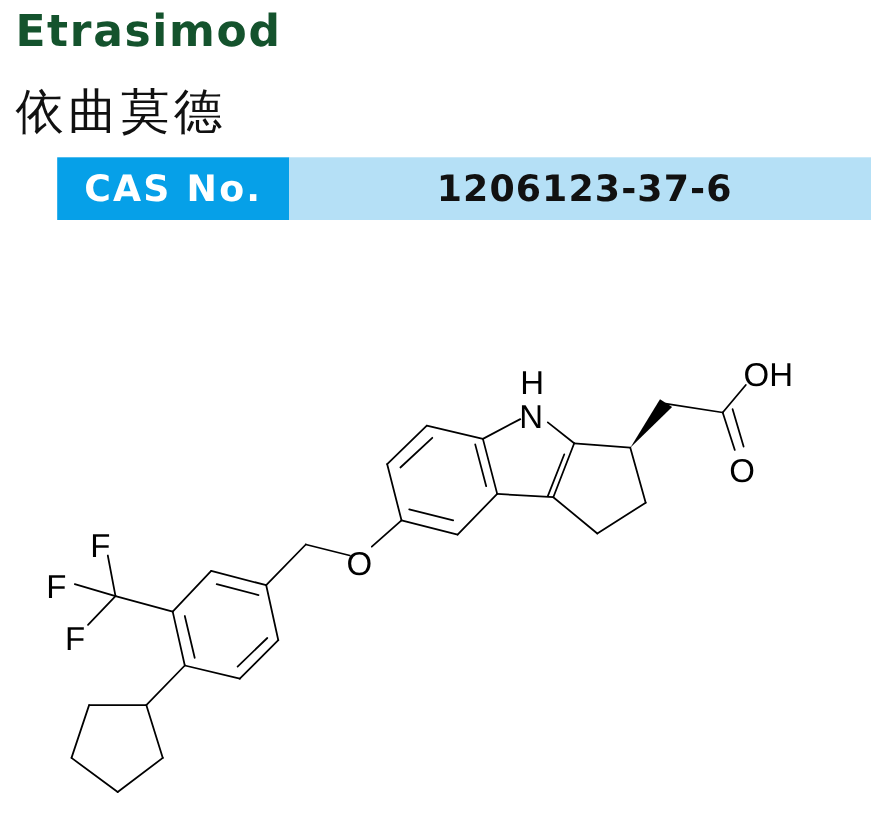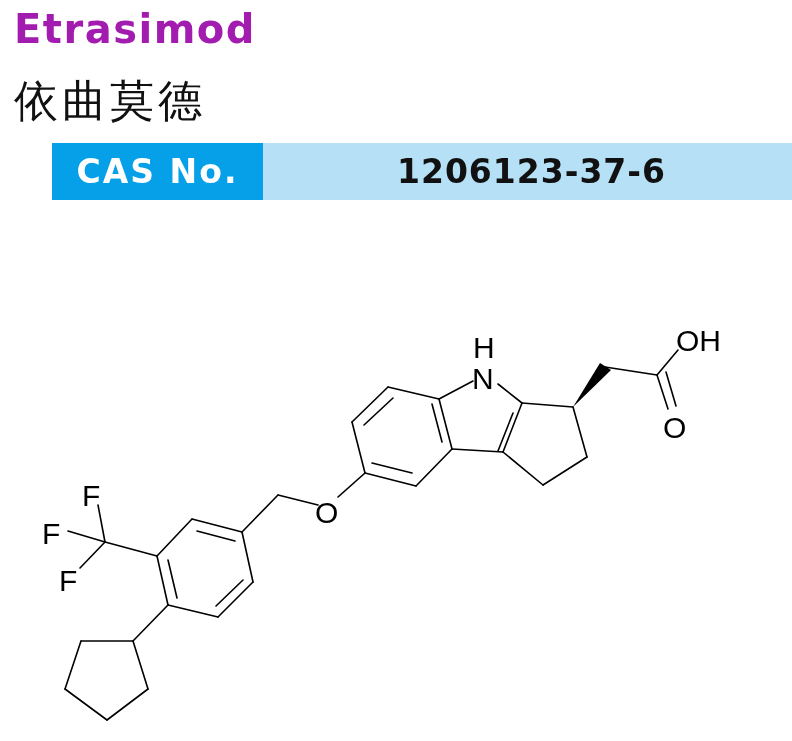--- a/index.html
+++ b/index.html
@@ -1,17 +1,17 @@
 <!DOCTYPE html>
 <html><head>
 <meta charset="utf-8">
 <style>
   html, body { margin:0; padding:0; background:#ffffff; }
   body { width:792px; height:741px; position:relative; overflow:hidden; font-family:"DejaVu Sans", sans-serif; }
-  .title { position:absolute; left:14px; top:6px; font-size:40px; font-weight:bold; color:#a21caf; letter-spacing:1.5px; }
+  .title { position:absolute; left:14px; top:6px; font-size:40px; font-weight:bold; color:#14532d; letter-spacing:1.5px; }
   .subtitle { position:absolute; left:14px; top:72px; font-size:44px; color:#111; letter-spacing:4px; }
   .cas-bar { position:absolute; left:12px; top:143px; width:748px; height:57px; display:flex;padding-left:40px; }
   .cas-label { width:211px; height:100%; background:#06a0e8; color:#fff; font-weight:bold; font-size:33px; display:flex; align-items:center; justify-content:center; letter-spacing:2px; }
   .cas-value { flex:1; height:100%; background:#b5e0f6; color:#111; font-weight:bold; font-size:33px; display:flex; align-items:center; justify-content:center; letter-spacing:1px; }
   svg.structure { position:absolute; left:0; top:0; }
   svg text { font-family:"Liberation Sans", sans-serif; font-size:30px; fill:#000; }
 </style>
 </head>
 <body>
 

